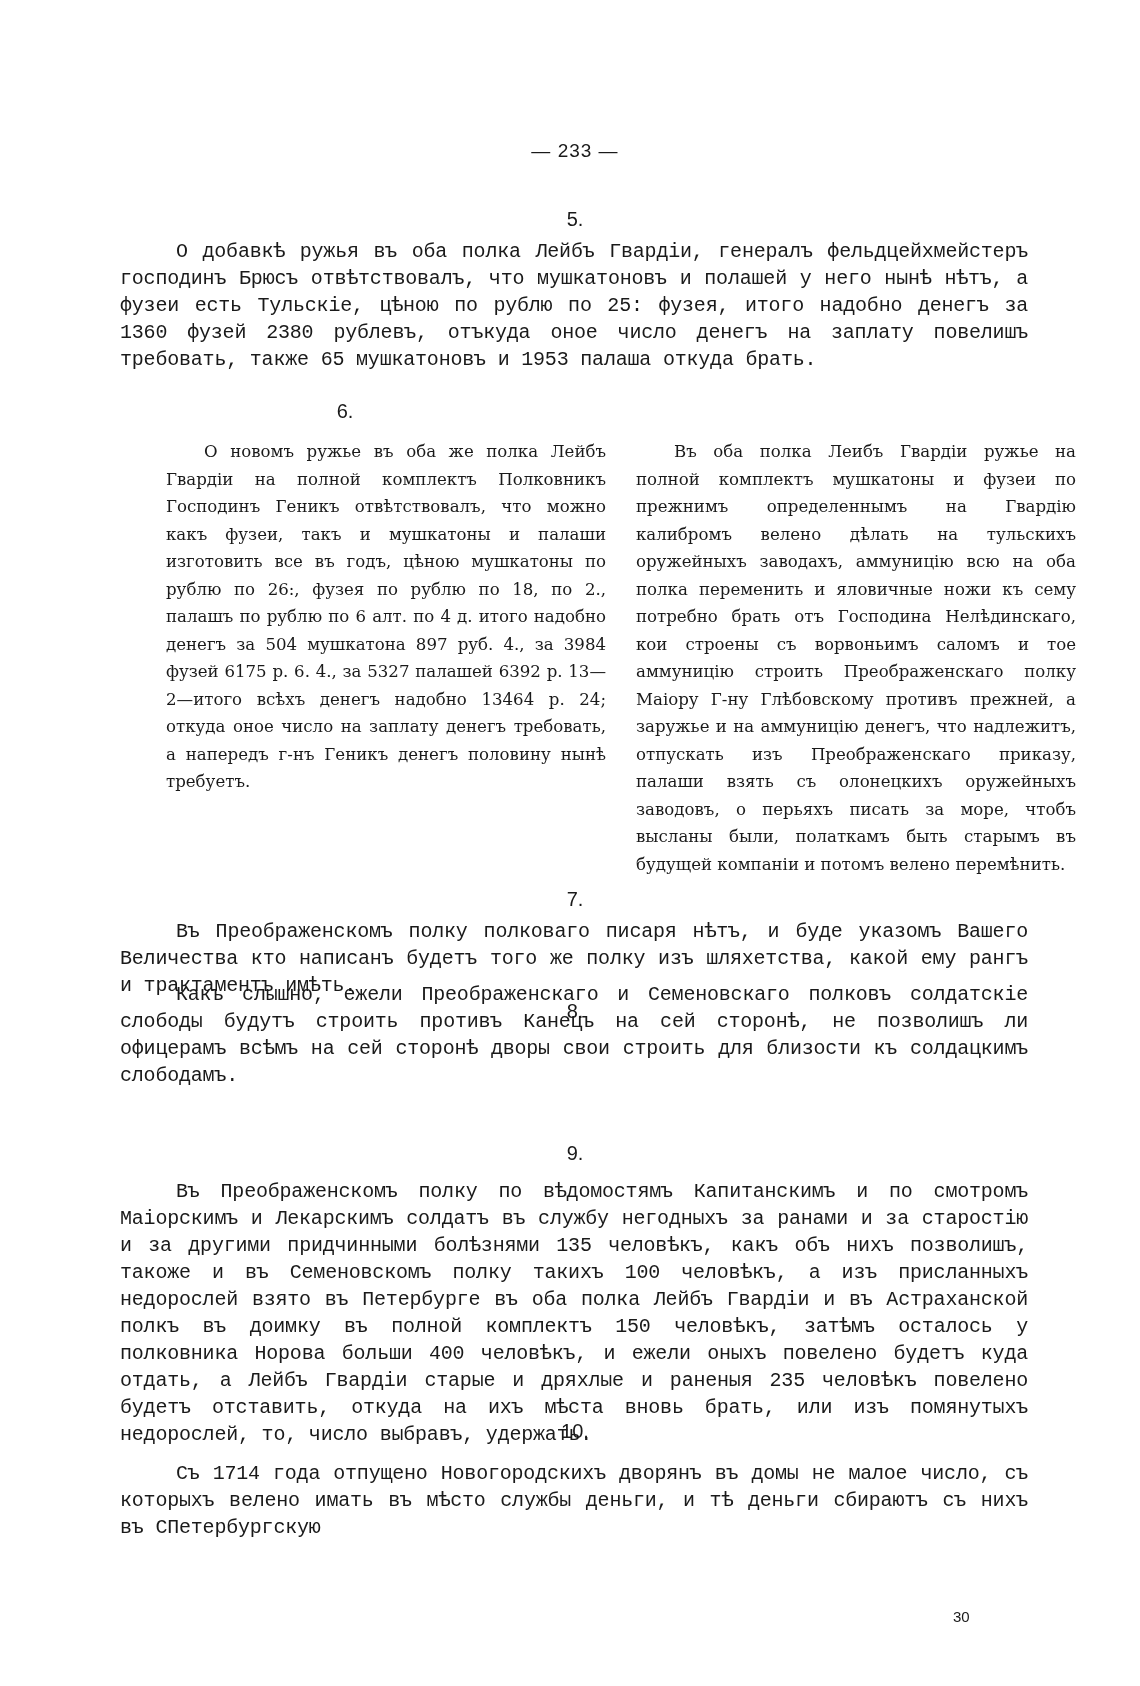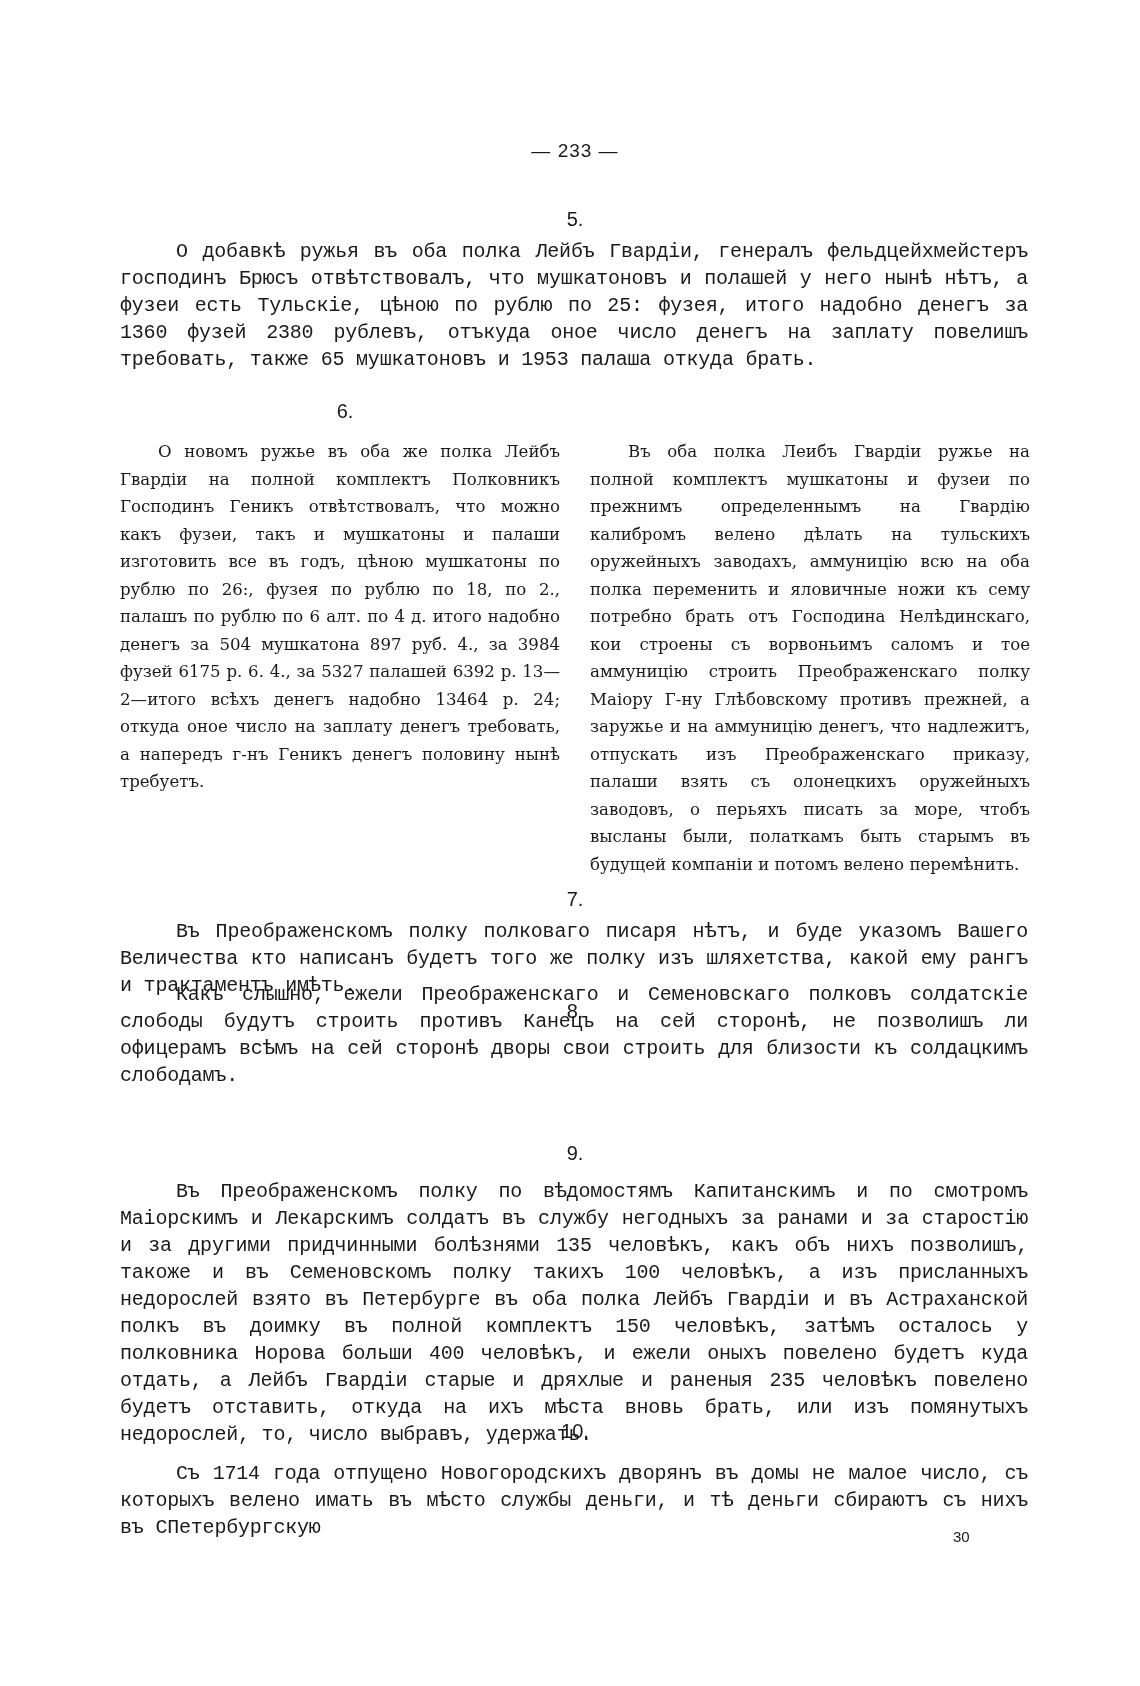--- a/index.html
+++ b/index.html
@@ -5,21 +5,21 @@
     html, body { margin: 0; padding: 0; background: #ffffff; }
     body { width: 1140px; height: 1686px; position: relative; overflow: hidden;
       font-family: "DejaVu Serif", "Liberation Serif", serif; color: #1a1a1a; }
     .page-number { position: absolute; top: 140px; left: 0; width: 1150px; text-align: center;
       font-family: "Liberation Sans", sans-serif; font-size: 19px; letter-spacing: 1px; }
     .heading { position: absolute; text-align: center; font-family: "Liberation Sans", sans-serif;
       font-size: 20px; }
     .para { position: absolute; font-size: 18.5px; line-height: 27px; text-align: justify;
       text-indent: 56px; hyphens: manual; }
     .narrow { font-family: Liberation Mono, monospace; font-size: 20px; letter-spacing: -0.2px; }
-    .col { font-family: "DejaVu Serif", serif; font-size: 16.6px; line-height: 27.5px; text-indent: 38px; }
+    .col { font-family: "DejaVu Serif", serif; font-size: 16.6px; line-height: 27.5px; text-indent: 38px; margin-left: 46px; }
     .sig { position: absolute; font-family: "Liberation Sans", sans-serif; font-size: 15px; }
   </style>
 </head>
 <body>
 
 <div class="page-number">— 233 —</div>
 
 <div class="heading" style="top:208px;left:0;width:1150px;">5.</div>
 <div class="para narrow" style="top:238px;left:120px;width:908px;">О добавкѣ ружья въ оба полка Лейбъ Гвардіи, генералъ фельдцейхмейстеръ господинъ Брюсъ отвѣтствовалъ, что мушкатоновъ и полашей у него нынѣ нѣтъ, а фузеи есть Тульскіе, цѣною по рублю по 25: фузея, итого надобно денегъ за 1360 фузей 2380 рублевъ, отъкуда оное число денегъ на заплату повелишъ требовать, также 65 мушкатоновъ и 1953 палаша откуда брать.</div>
 
@@ -32,13 +32,13 @@
 
 <div class="heading" style="top:1000px;left:0;width:1150px;">8.</div>
 <div class="para narrow" style="top:981px;left:120px;width:908px;">Какъ слышно, ежели Преображенскаго и Семеновскаго полковъ солдатскіе слободы будутъ строить противъ Канецъ на сей сторонѣ, не позволишъ ли офицерамъ всѣмъ на сей сторонѣ дворы свои строить для близости къ солдацкимъ слободамъ.</div>
 
 <div class="heading" style="top:1142px;left:0;width:1150px;">9.</div>
 <div class="para narrow" style="top:1178px;left:120px;width:908px;">Въ Преображенскомъ полку по вѣдомостямъ Капитанскимъ и по смотромъ Маіорскимъ и Лекарскимъ солдатъ въ службу негодныхъ за ранами и за старостію и за другими придчинными болѣзнями 135 человѣкъ, какъ объ нихъ позволишъ, такоже и въ Семеновскомъ полку такихъ 100 человѣкъ, а изъ присланныхъ недорослей взято въ Петербурге въ оба полка Лейбъ Гвардіи и въ Астраханской полкъ въ доимку въ полной комплектъ 150 человѣкъ, затѣмъ осталось у полковника Норова больши 400 человѣкъ, и ежели оныхъ повелено будетъ куда отдать, а Лейбъ Гвардіи старые и дряхлые и раненыя 235 человѣкъ повелено будетъ отставить, откуда на ихъ мѣста вновь брать, или изъ помянутыхъ недорослей, то, число выбравъ, удержать.</div>
 
 <div class="heading" style="top:1420px;left:0;width:1150px;">10.</div>
 <div class="para narrow" style="top:1460px;left:120px;width:908px;">Съ 1714 года отпущено Новогородскихъ дворянъ въ домы не малое число, съ которыхъ велено имать въ мѣсто службы деньги, и тѣ деньги сбираютъ съ нихъ въ СПетербургскую</div>
 
-<div class="sig" style="top:1528px;left:953px;">30</div>
+<div class="sig" style="top:1608px;left:953px;">30</div>
 
 </body></html>

